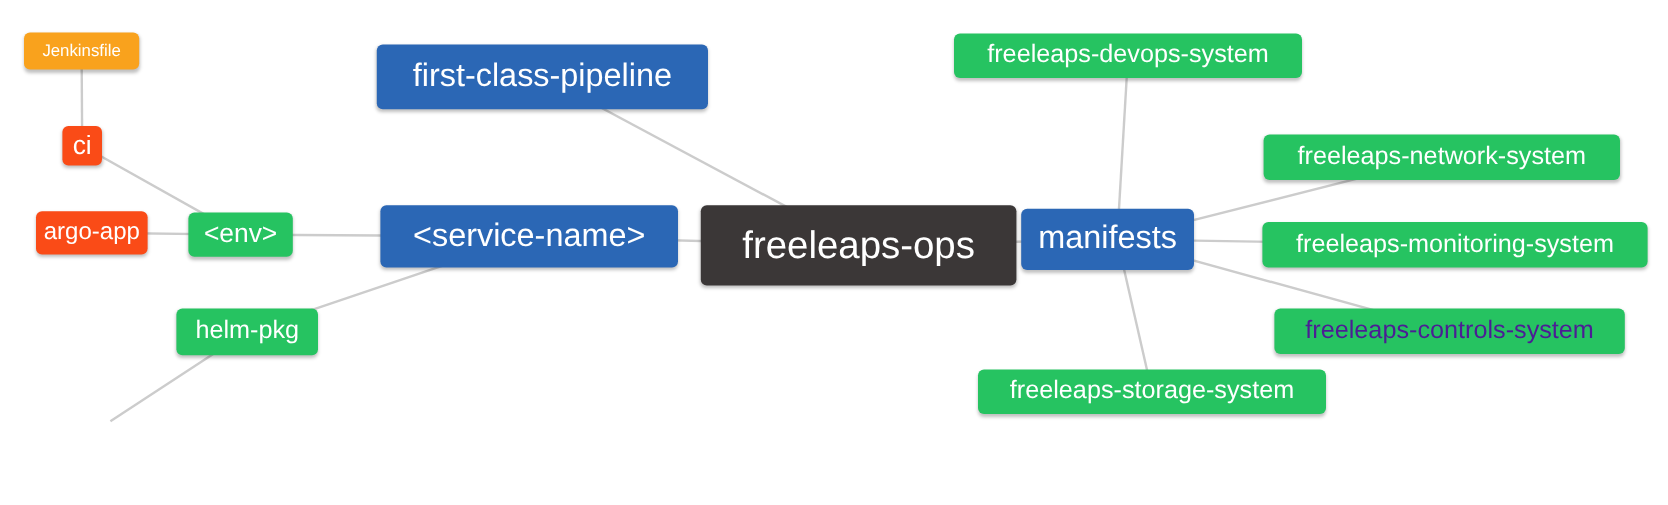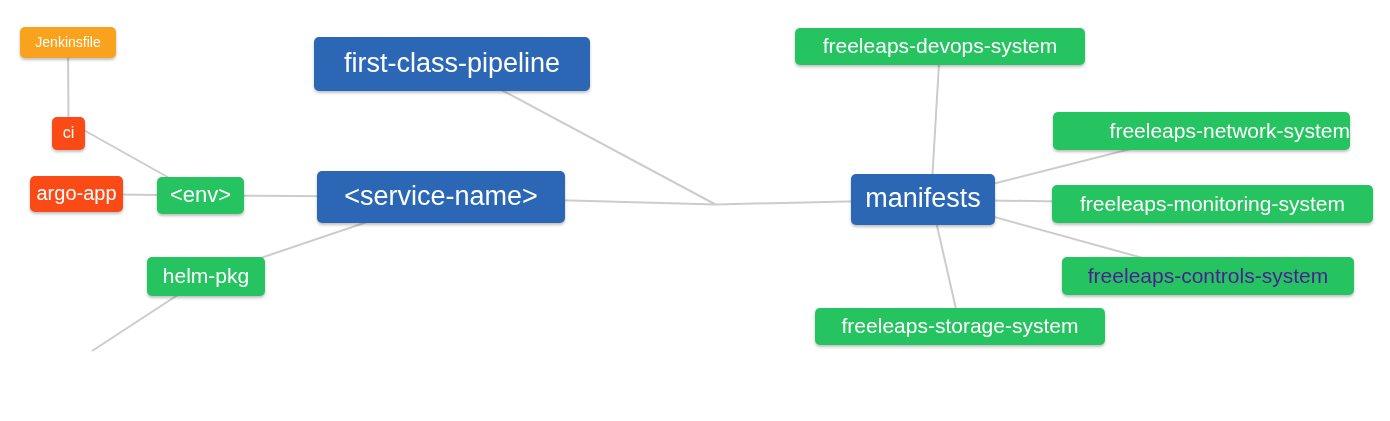--- a/index.html
+++ b/index.html
@@ -56,45 +56,48 @@
       <line x1="715.5" y1="204.5" x2="931" y2="199.5" stroke="#cccccc" stroke-width="2"></line>
       <line x1="931" y1="199.5" x2="940" y2="46.5" stroke="#cccccc" stroke-width="2"></line>
       <line x1="931" y1="199.5" x2="1201.5" y2="131" stroke="#cccccc" stroke-width="2"></line>
       <line x1="931" y1="199.5" x2="1212.5" y2="204" stroke="#cccccc" stroke-width="2"></line>
       <line x1="931" y1="199.5" x2="1208" y2="276" stroke="#cccccc" stroke-width="2"></line>
       <line x1="931" y1="199.5" x2="960" y2="326.5" stroke="#cccccc" stroke-width="2"></line>
     </svg>
 <div class="node" style="left: 20px; top: 27px; width: 96px; height: 31px; font-size: 14px; background: rgb(249, 162, 29); color: rgb(255, 255, 255);">
       <span>Jenkinsfile</span>
     </div>
-    <div class="node" style="left: 52px; top: 105px; width: 33px; height: 33px; font-size: 16px; background: rgb(250, 75, 23); color: rgb(255, 255, 255); margin-top: 12px;">
+    <div class="node" style="left: 52px; top: 105px; width: 33px; height: 33px; font-size: 22px; background: rgb(250, 75, 23); color: rgb(255, 255, 255);">
       <span>ci</span>
     </div>
     <div class="node" style="left: 157px; top: 177px; width: 87px; height: 37px; font-size: 22px; background: rgb(38, 195, 97); color: rgb(255, 255, 255);">
       <span>&lt;env&gt;</span>
     </div>
     <div class="node" style="left: 30px; top: 176px; width: 93px; height: 36px; font-size: 20px; background: rgb(250, 75, 23); color: rgb(255, 255, 255);">
       <span>argo-app</span>
     </div>
     <div class="node" style="left: 147px; top: 257px; width: 118px; height: 39px; font-size: 21px; background: rgb(38, 195, 97); color: rgb(255, 255, 255);">
       <span>helm-pkg</span>
     </div>
     <div class="node" style="left: 314px; top: 37px; width: 276px; height: 54px; font-size: 27px; background: rgb(43, 103, 181); color: rgb(255, 255, 255);">
       <span>first-class-pipeline</span>
     </div>
     <div class="node" style="left: 317px; top: 171px; width: 248px; height: 52px; font-size: 27px; background: rgb(43, 103, 181); color: rgb(255, 255, 255);">
       <span>&lt;service-name&gt;</span>
     </div>
+    <div class="node" style="left: 584px; top: 171px; width: 263px; height: 67px; font-size: 32px; background: rgb(59, 55, 55); color: rgb(255, 255, 255);">
+      <span>freeleaps-ops</span>
+    </div>
     <div class="node" style="left: 851px; top: 174px; width: 144px; height: 51px; font-size: 27px; background: rgb(43, 103, 181); color: rgb(255, 255, 255);">
       <span>manifests</span>
     </div>
     <div class="node" style="left: 795px; top: 28px; width: 290px; height: 37px; font-size: 21px; background: rgb(38, 195, 97); color: rgb(255, 255, 255);">
       <span>freeleaps-devops-system</span>
     </div>
-    <div class="node" style="left: 1053px; top: 112px; width: 297px; height: 38px; font-size: 21px; background: rgb(38, 195, 97); color: rgb(255, 255, 255); justify-content: flex-end;">
+    <div class="node" style="left: 1053px; top: 112px; width: 297px; height: 38px; font-size: 21px; background: rgb(38, 195, 97); color: rgb(255, 255, 255);">
       <span>freeleaps-network-system</span>
     </div>
     <div class="node" style="left: 1052px; top: 185px; width: 321px; height: 38px; font-size: 21px; background: rgb(38, 195, 97); color: rgb(255, 255, 255); align-items: center;">
       <span>freeleaps-monitoring-system</span>
     </div>
     <div class="node" style="left: 1062px; top: 257px; width: 292px; height: 38px; font-size: 21px; background: rgb(38, 195, 97); color: #4c1d95;">
       <span>freeleaps-controls-system</span>
     </div>
     <div class="node" style="left: 815px; top: 308px; width: 290px; height: 37px; font-size: 21px; background: rgb(38, 195, 97); color: rgb(255, 255, 255);">
       <span>freeleaps-storage-system</span>

